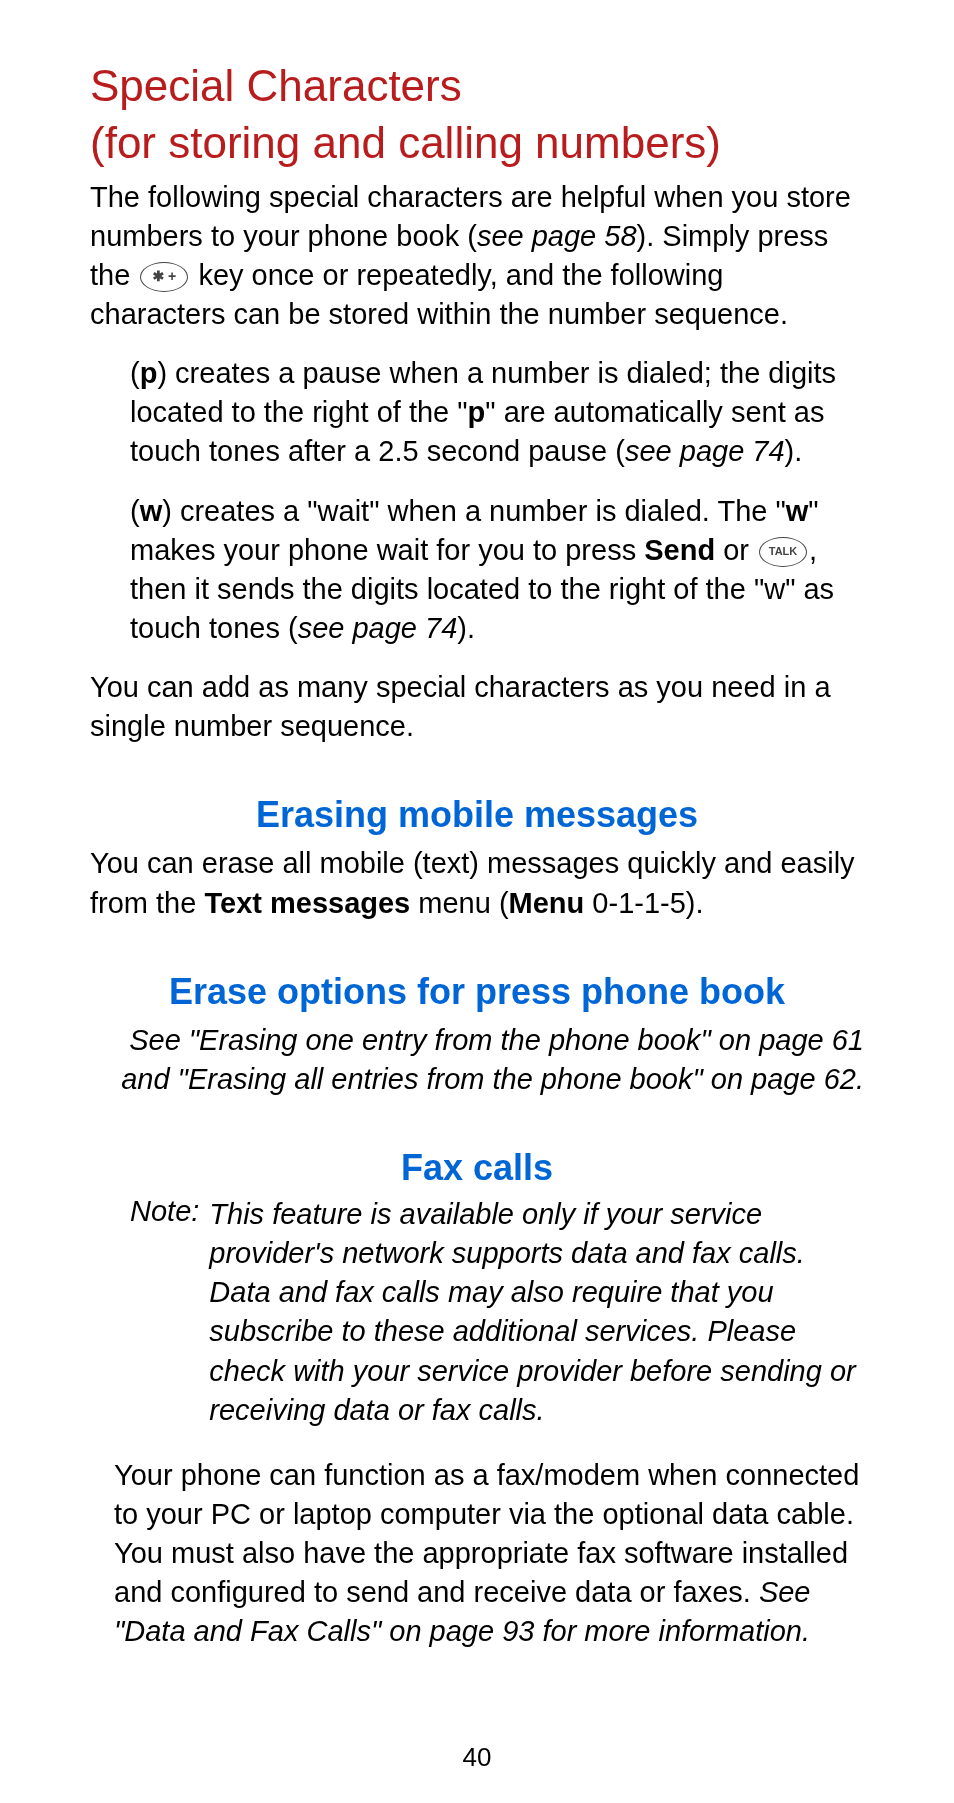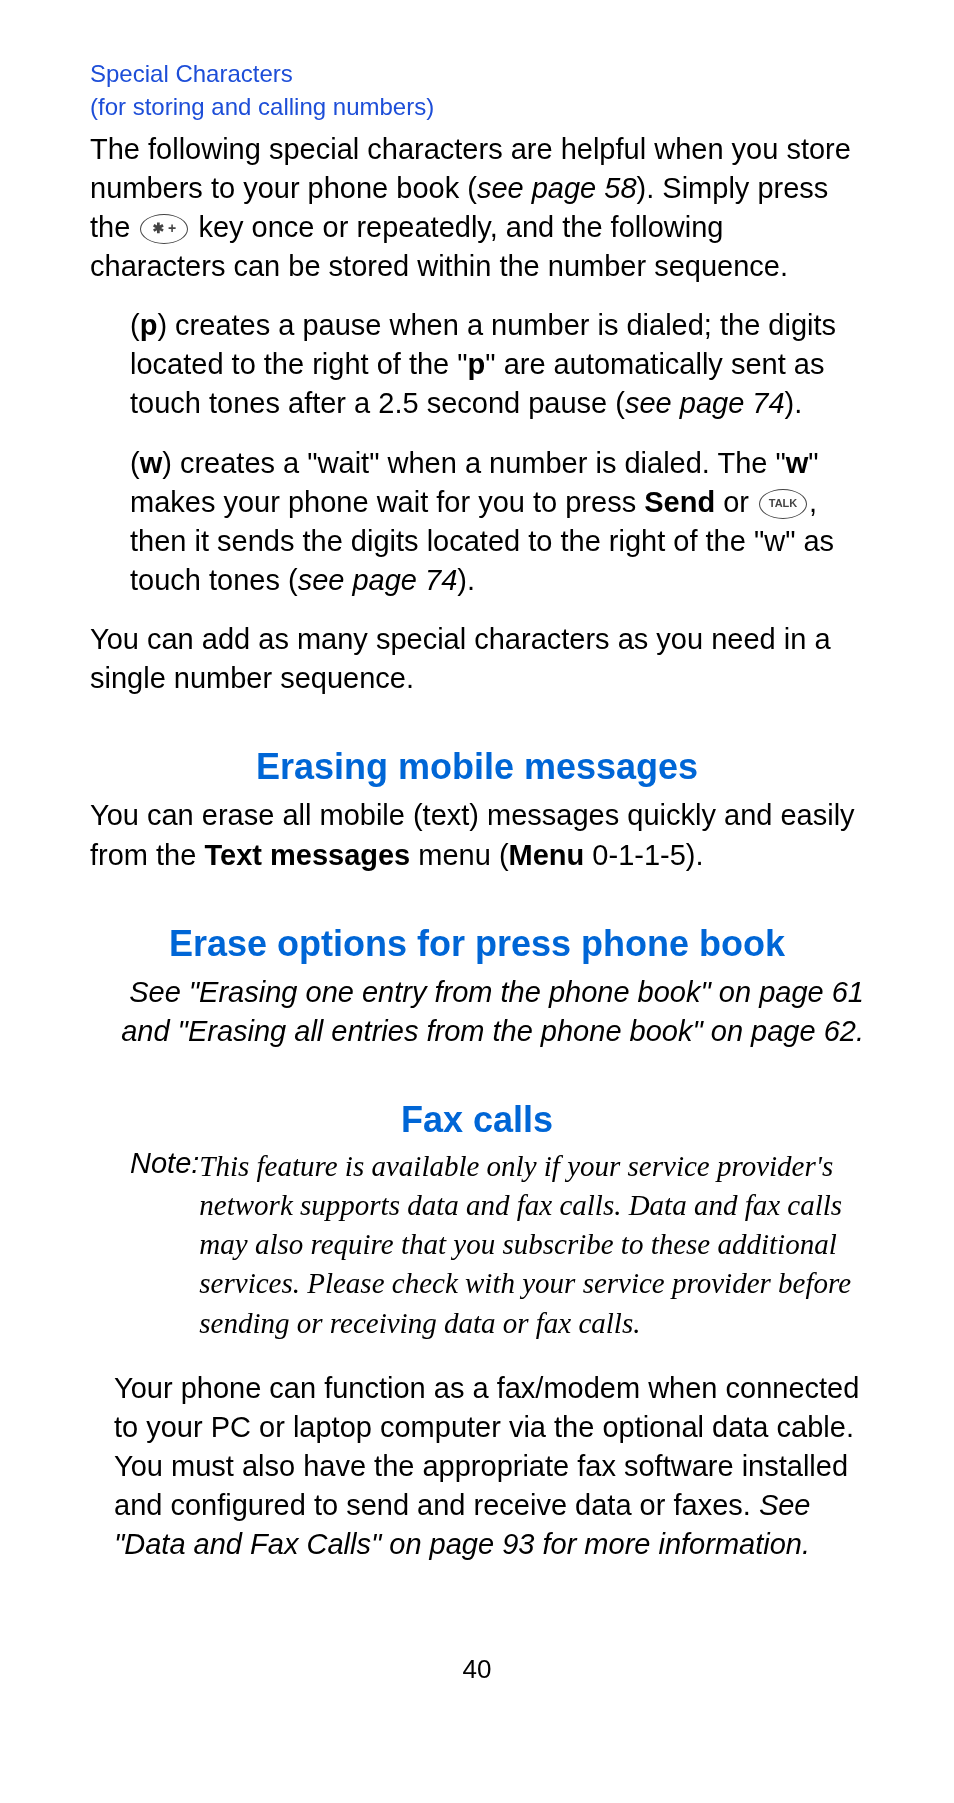--- a/index.html
+++ b/index.html
@@ -10,23 +10,23 @@
   }
   .page {
     width: 954px;
     min-height: 1803px;
     padding: 60px 90px 60px 90px;
     box-sizing: border-box;
     font-family: "Helvetica Neue", Helvetica, Arial, sans-serif;
     color: #000;
   }
   .h-sub {
-    font-size: 24px;
+    font-size: 44px;
     font-weight: 400;
-    color: #1d4ed8;
+    color: #b91c1c;
     margin: 0 0 4px 0;
     line-height: 1.2;
     font-family: "Helvetica Neue Condensed", "Arial Narrow", Arial, sans-serif;
     font-stretch: condensed;
   }
   .p {
     font-size: 29px;
     line-height: 1.35;
     margin: 8px 0 20px 0;
     font-family: "Helvetica Neue Condensed", "Arial Narrow", Arial, sans-serif;
@@ -61,34 +61,35 @@
     font-family: Arial, sans-serif;
     font-weight: bold;
     margin: 0 2px;
     color: #444;
   }
   .key-small {
     font-size: 11px;
   }
   .note-block {
     display: flex;
+    gap: 10px;
     margin: 6px 0 26px 40px;
   }
   .note-label {
     font-style: italic;
     font-size: 29px;
     white-space: nowrap;
     font-family: "Helvetica Neue Condensed", "Arial Narrow", Arial, sans-serif;
     font-stretch: condensed;
   }
   .note-body {
     font-style: italic;
     font-size: 29px;
     line-height: 1.35;
-    font-family: Liberation Serif, serif;
+    font-family: Liberation Sans, sans-serif;
     font-stretch: condensed;
   }
   .page-no {
     text-align: center;
     font-size: 26px;
     margin-top: 90px;
     font-family: "Helvetica Neue Condensed", "Arial Narrow", Arial, sans-serif;
     font-stretch: condensed;
   }
   .sub-list {

